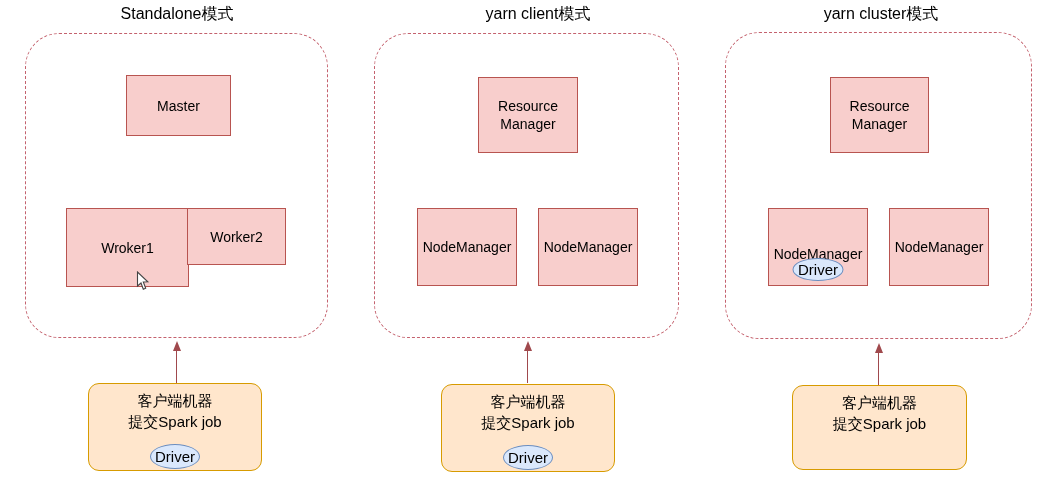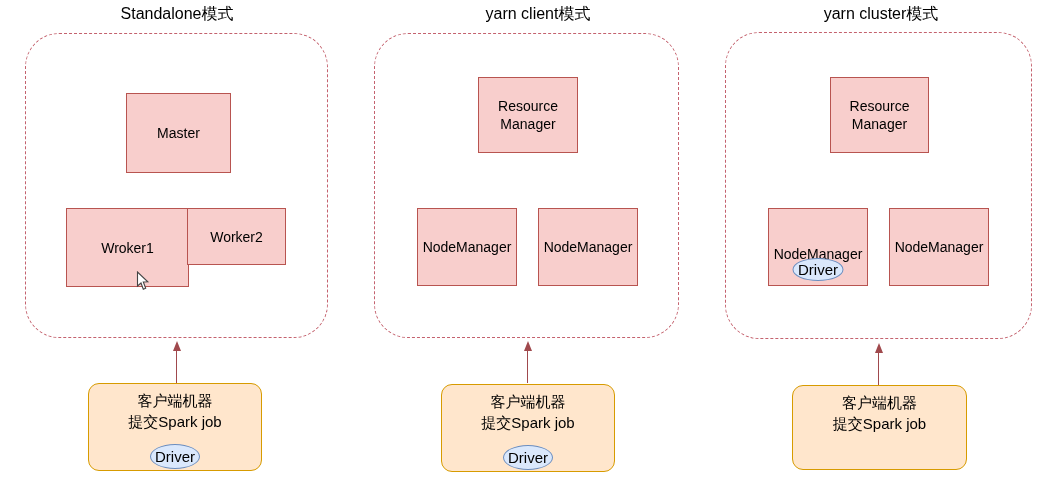--- a/index.html
+++ b/index.html
@@ -103,21 +103,21 @@
   .cursor { position: absolute; }
 </style>
 </head>
 <body>
 
 <div class="canvas">
 
   <div>
     <div class="panel-title" style="left:177px">Standalone模式</div>
     <div class="cluster-box" style="left:25px; top:33px; width:303px; height:305px"></div>
-    <div class="node" style="left:126px; top:93px; width:105px; height:80px">Master</div>
+    <div class="node" style="left:126px; top:75px; width:105px; height:61px">Master</div>
     <div class="node" style="left:66px; top:208px; width:123px; height:79px">Wroker1</div>
     <div class="node" style="left:187px; top:208px; width:99px; height:57px">Worker2</div>
     <div class="arrow" style="left:172px; top:341px; height:42px">
       <div class="arrow-head"></div>
       <div class="arrow-line"></div>
     </div>
     <div class="client-box" style="left:88px; top:383px; width:174px; height:88px">
       <div class="client-line">客户端机器</div>
       <div class="client-line">提交Spark job</div>
       <div class="driver-ellipse">Driver</div>

